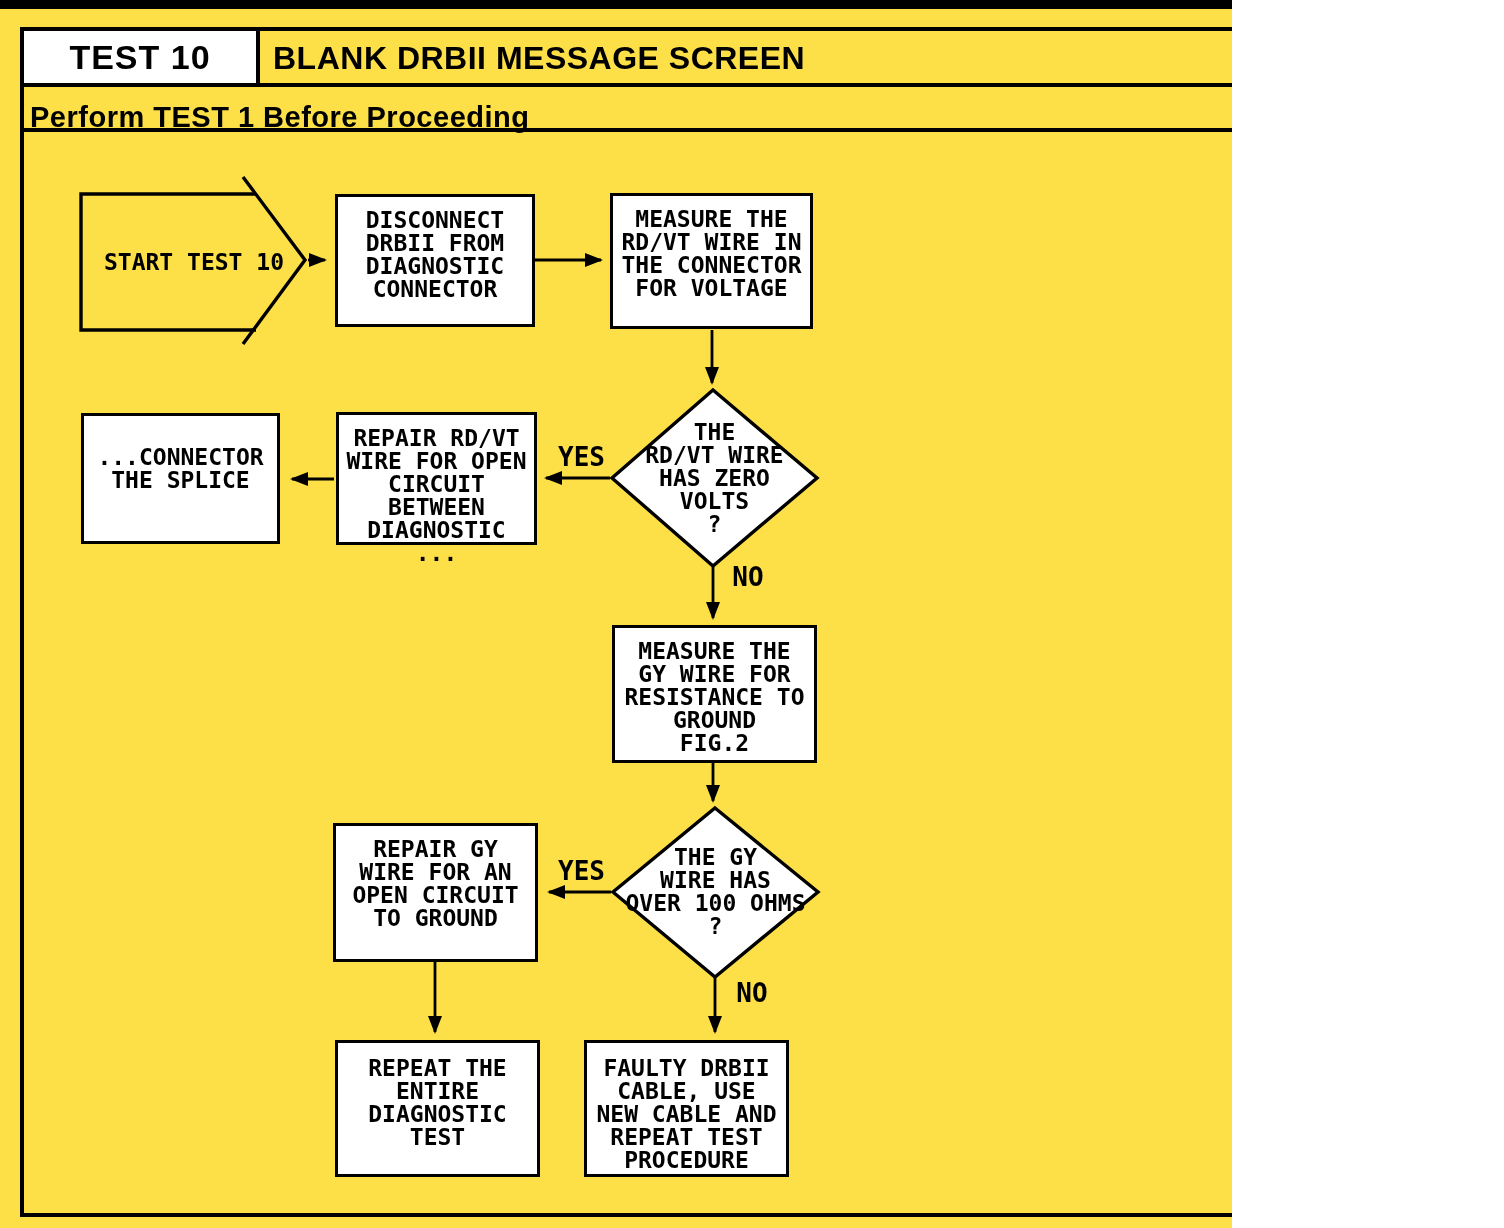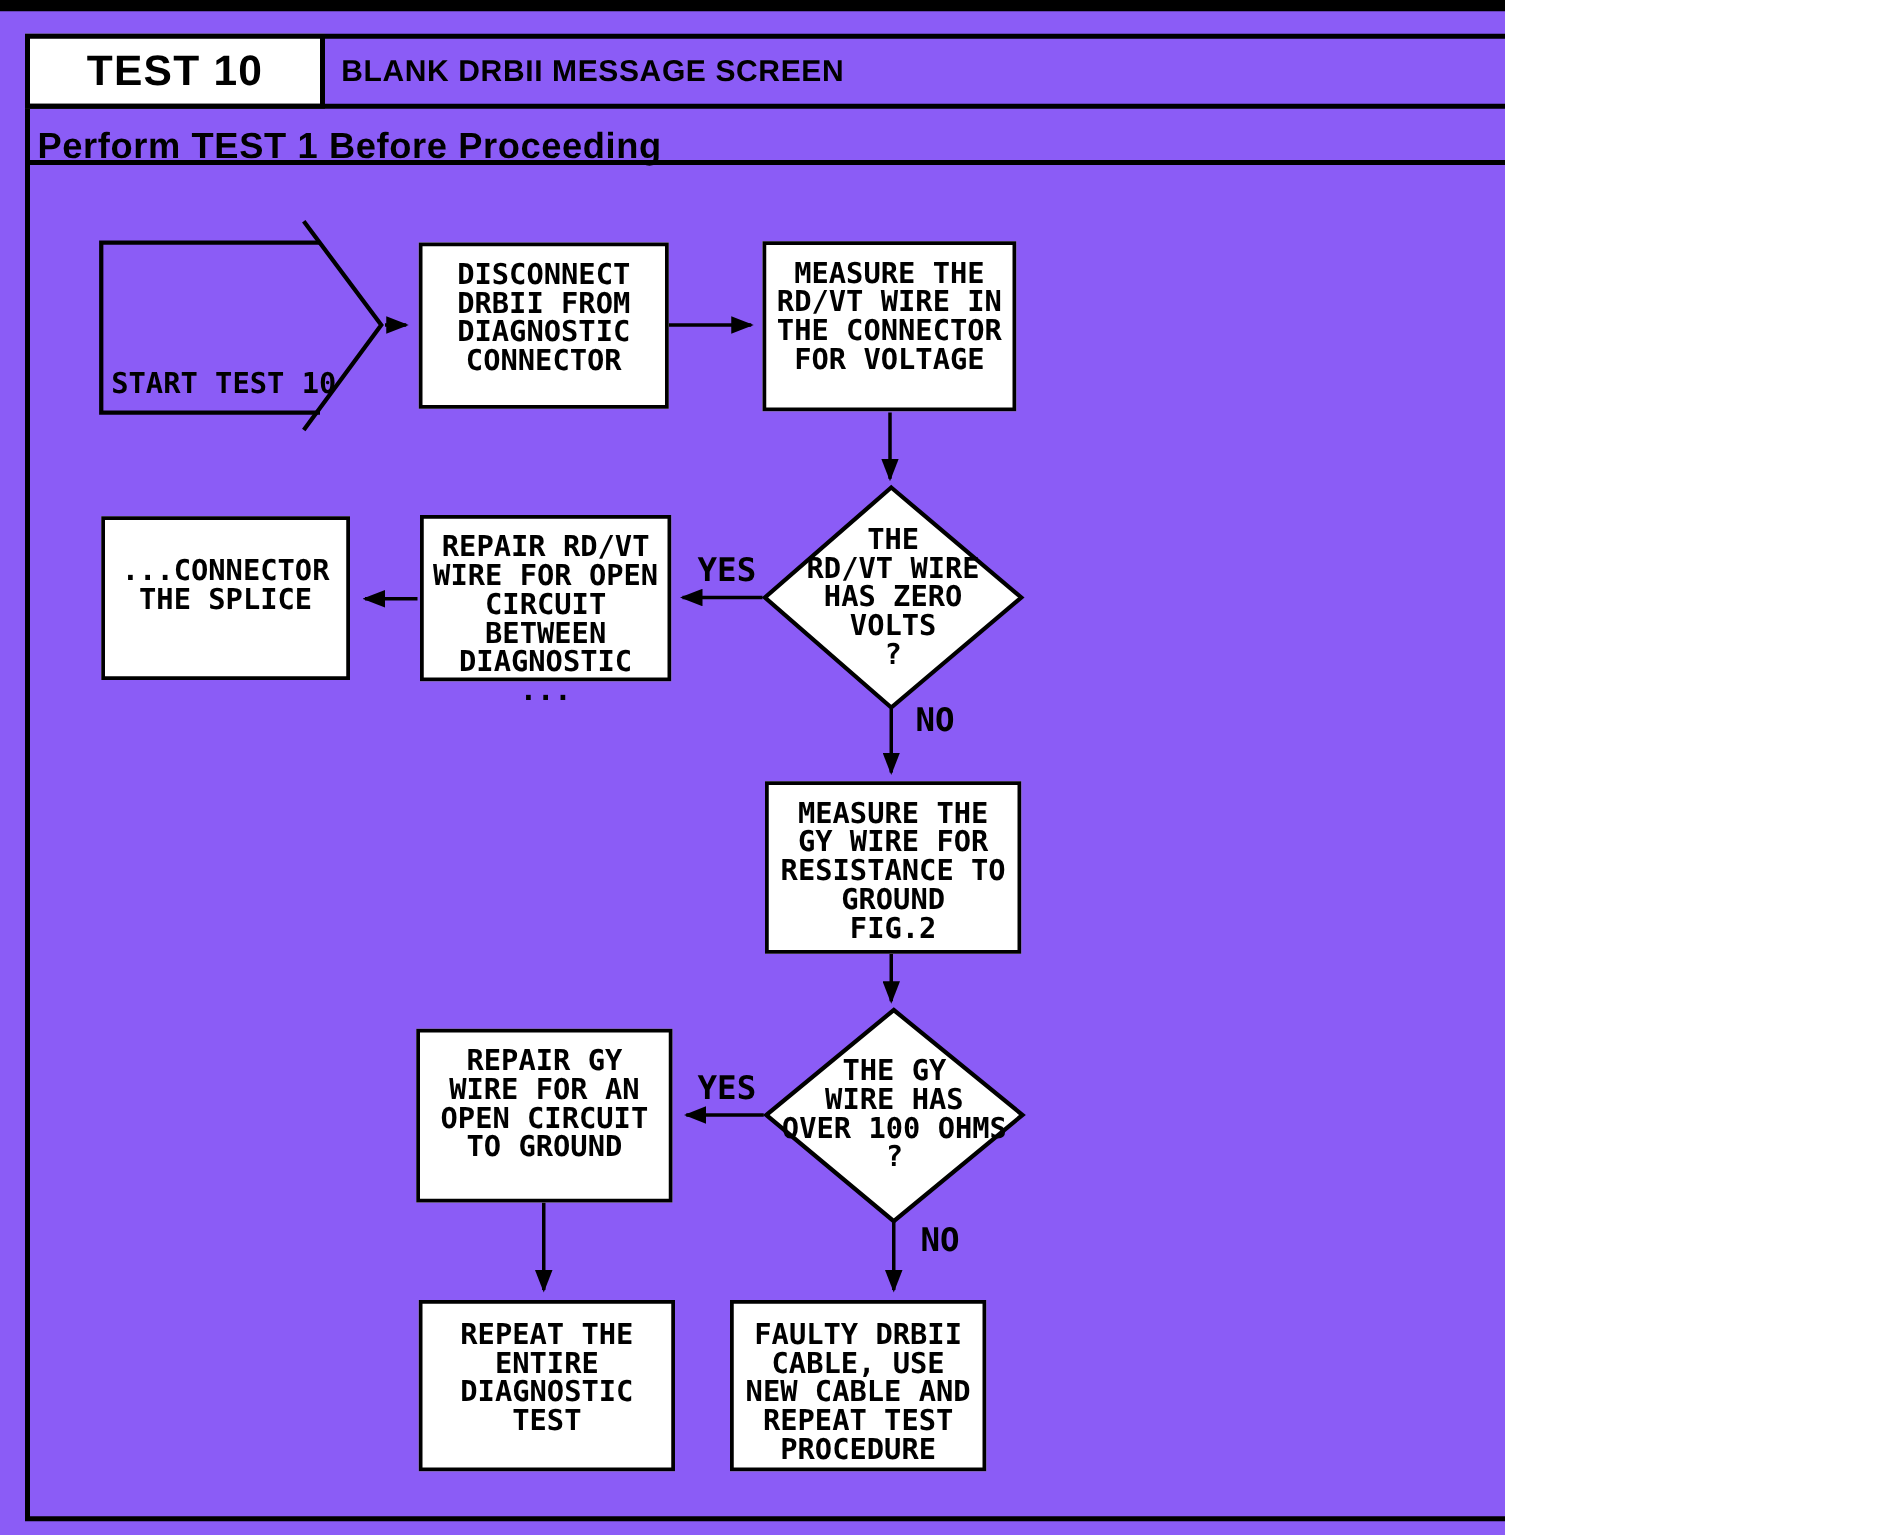--- a/index.html
+++ b/index.html
@@ -1,29 +1,29 @@
 <!DOCTYPE html>
 <html><head>
 <meta charset="utf-8">
 <style>
   html,body{margin:0;padding:0;background:#fff;}
   .page{
-    position:relative;width:1204px;height:1228px;background:#8b5cf6;
-    font-family:"DejaVu Sans Mono",monospace;color:#000;overflow:hidden;
+    position:relative;width:1204px;height:1228px;background:#fde047;
+    font-family:"DejaVu Sans Mono",monospace;color:#000;overflow:hidden;padding-left:28px;
   }
   .topbar{position:absolute;left:0;top:0;width:1504px;height:9px;background:#000;}
   .outer{position:absolute;left:20px;top:27px;width:1470px;height:1190px;
     border:4px solid #000;box-sizing:border-box;}
   .t10box{position:absolute;left:20px;top:27px;width:240px;height:60px;
     border:4px solid #000;box-sizing:border-box;background:#fff;
     display:flex;align-items:center;justify-content:center;
     font-family:"Liberation Sans",sans-serif;font-weight:bold;font-size:34px;letter-spacing:1px;}
   .hrule{position:absolute;left:20px;width:1470px;height:4px;background:#000;}
   .htitle{position:absolute;left:273px;top:42px;
-    font-family:"Liberation Sans",sans-serif;font-weight:bold;font-size:24px;letter-spacing:0.5px;line-height:32px;}
+    font-family:"Liberation Sans",sans-serif;font-weight:bold;font-size:32px;letter-spacing:0.5px;line-height:32px;}
   .subtitle{position:absolute;left:30px;top:88px;
     font-family:"Liberation Sans",sans-serif;font-weight:bold;font-size:29px;letter-spacing:0.5px;line-height:29px;margin-top:15px;}
   .lines{position:absolute;left:0;top:0;width:1504px;height:1228px;}
   .box{position:absolute;border:3px solid #000;box-sizing:border-box;background:#fff;
     display:flex;justify-content:center;padding-top:12px;}
   .ntext{font-weight:bold;font-size:23px;line-height:23px;letter-spacing:0;
     text-align:center;white-space:pre-line;}
   .dwrap{position:absolute;display:flex;align-items:center;justify-content:center;}
   .lbl{position:absolute;font-weight:bold;font-size:26px;line-height:22px;text-align:center;}
   .pad-splice{padding-top:30px;}
@@ -63,21 +63,21 @@
     <line x1="712" y1="330" x2="712" y2="383" stroke="#000" stroke-width="2.8" marker-end="url(#ah)"></line>
     <line x1="610" y1="478" x2="546" y2="478" stroke="#000" stroke-width="2.8" marker-end="url(#ah)"></line>
     <line x1="334" y1="479" x2="292" y2="479" stroke="#000" stroke-width="2.8" marker-end="url(#ah)"></line>
     <line x1="713" y1="567" x2="713" y2="618" stroke="#000" stroke-width="2.8" marker-end="url(#ah)"></line>
     <line x1="713" y1="763" x2="713" y2="801" stroke="#000" stroke-width="2.8" marker-end="url(#ah)"></line>
     <line x1="611" y1="892" x2="549" y2="892" stroke="#000" stroke-width="2.8" marker-end="url(#ah)"></line>
     <line x1="435" y1="962" x2="435" y2="1032" stroke="#000" stroke-width="2.8" marker-end="url(#ah)"></line>
     <line x1="715" y1="977" x2="715" y2="1032" stroke="#000" stroke-width="2.8" marker-end="url(#ah)"></line>
   </svg>
 
-  <div class="dwrap" style="left:74px;top:194px;width:210px;height:136px;margin-top:45px;">
+  <div class="dwrap" style="left:89px;top:194px;width:210px;height:136px;">
     <div class="ntext">START TEST 10</div>
   </div>
 
   <div class="box" style="left:335px;top:194px;width:200px;height:133px;">
     <div class="ntext">DISCONNECT
 DRBII FROM
 DIAGNOSTIC
 CONNECTOR</div>
   </div>
 

